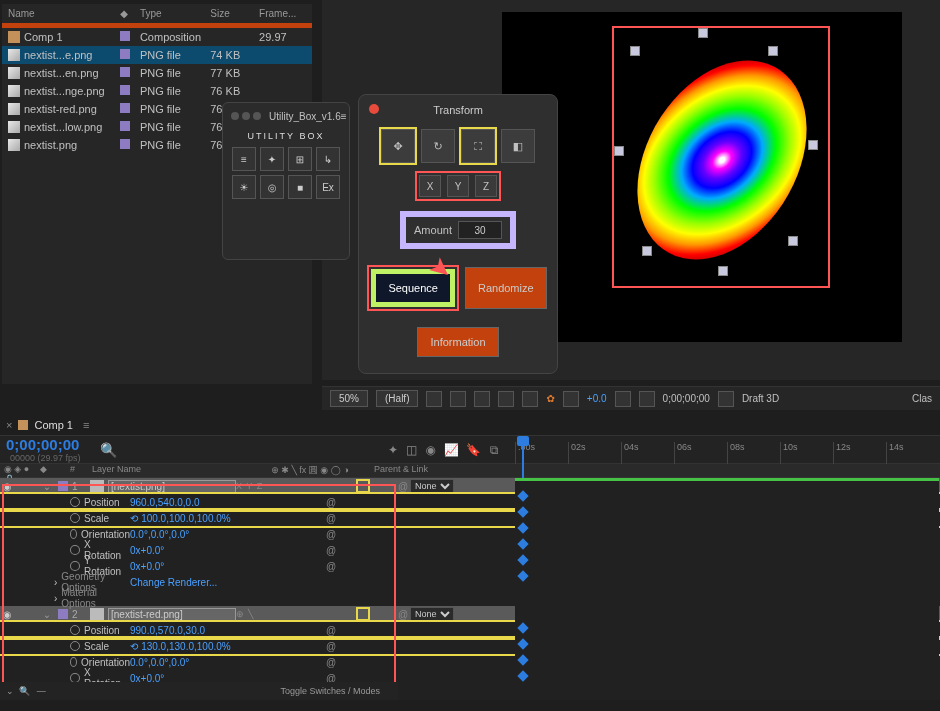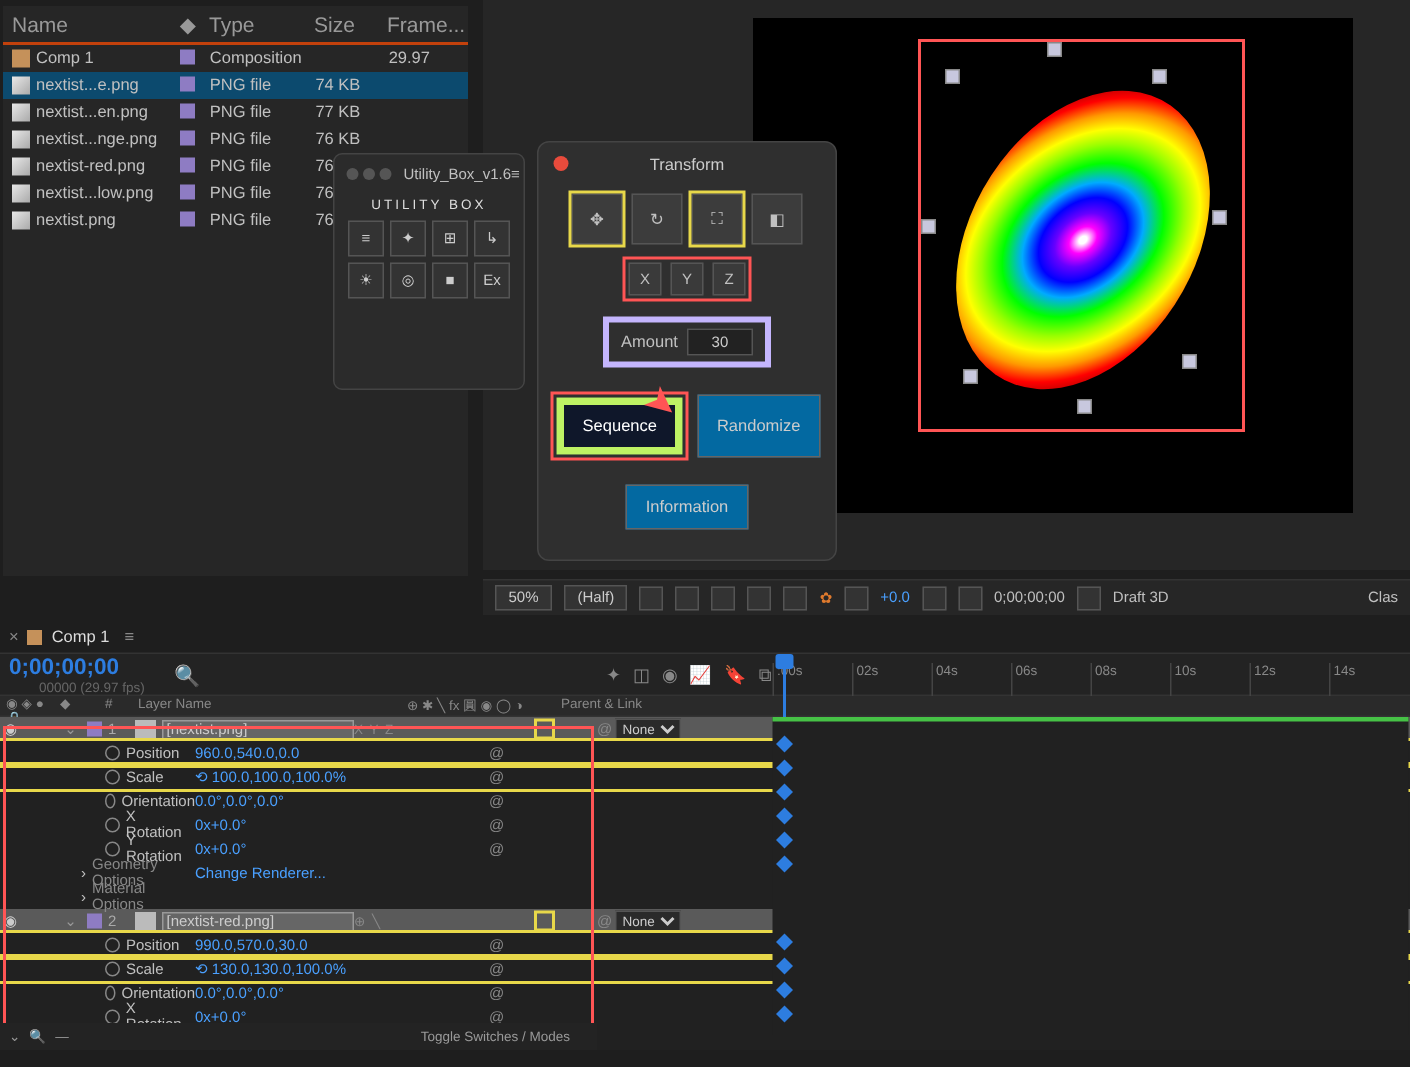--- a/index.html
+++ b/index.html
@@ -11,22 +11,22 @@
     color: #c0c0c0;
     overflow: hidden;
     position: relative;
   }
   
   .project-panel {
     position: absolute; left: 2px; top: 4px; width: 310px; height: 380px;
     background: #262626;
   }
   .project-header {
-    display: flex; padding: 4px 6px; color: #999; font-size: 14px;
-    border-bottom: 2px solid #c2410c;
+    display: flex; padding: 4px 6px; color: #999; font-size: 10px;
+    border-bottom: 5px solid #c2410c;
   }
   .col-name { width: 115px; }
   .col-tag  { width: 20px; }
   .col-type { width: 72px; }
   .col-size { width: 50px; }
   .col-frame{ width: 48px; }
   .project-row {
     display: flex; align-items: center; padding: 2px 6px; height: 18px;
   }
   .project-row.sel { background: #0c4a6e; }
@@ -86,24 +86,24 @@
     background:#2f2f2f; border:1px solid #444; border-radius:8px;
     display:flex; flex-direction:column; align-items:center; padding:6px;
   }
   .transform .tbar { width:100%;height:18px;display:flex;align-items:center;justify-content:center;position:relative;font-size:11px;color:#ccc; }
   .tbar .reddot{position:absolute;left:4px;top:3px;width:10px;height:10px;border-radius:50%;background:#e84b3c;}
   .tf-row { display:flex; gap:6px; margin-top:10px; }
   .tf-big { width:34px;height:34px;background:#3c3c3c;border:1px solid #555;display:flex;align-items:center;justify-content:center; }
   .yel { outline:2px solid #e8d84a; }
   .tf-small { width:22px;height:22px;background:#3a3a3a;border:1px solid #555;display:flex;align-items:center;justify-content:center;font-size:10px; }
   .red-outline { outline:2px solid #f55; }
-  .amount-row { display:flex;align-items:center;gap:6px;margin-top:12px; padding:4px 8px; border:4px solid #c4b5fd; }
+  .amount-row { display:flex;align-items:center;gap:6px;margin-top:12px; padding:4px 8px; border:6px solid #c4b5fd; }
   .amount-input { width:44px;height:18px;background:#222;border:1px solid #555;color:#ccc;text-align:center;font-size:10px; }
   .seq-row { display:flex;gap:8px;margin-top:18px; }
-  .btn { padding:8px 12px;background:#0369a1;border:1px solid #666;color:#ccc;font-size:11px;cursor:pointer; }
+  .btn { padding:8px 12px;background:#c2410c;border:1px solid #666;color:#ccc;font-size:11px;cursor:pointer; }
   .btn.primary { background:#0f172a;color:#fff;border:5px solid #bef264; }
   .red-wrap { outline:2px solid #f55; padding:2px; }
   .arrow { position:absolute; left:430px; top:253px; color:#f55; font-size:26px; transform:rotate(40deg); pointer-events:none;}
   
   
   .viewer-footer {
     position:absolute; left:322px; top:386px; width:618px; height:24px;
     background:#262626; border-top:1px solid #333;
     display:flex; align-items:center; gap:8px; padding:0 8px; font-size:10px;
   }
@@ -120,21 +120,21 @@
   .tl-tab .x { color:#888; }
   .tl-tab .name { color:#ddd; }
 
   
   .tl-head {
     position:absolute; left:0; top:436px; width:940px; height:28px;
     background:#232323; border-bottom:1px solid #333;
     display:flex; align-items:center; padding:0 6px;
   }
   .timecode { color:#2d7de0; font-size:15px; font-weight:bold; }
-  .fpslabel { color:#666; font-size:9px; margin-left:20px; }
+  .fpslabel { color:#666; font-size:9px; margin-left:4px; }
   .tl-head-icons { margin-left:auto; display:flex; gap:8px; color:#888; font-size:12px; }
 
   
   .tl-cols {
     position:absolute; left:0; top:464px; width:940px; height:14px;
     background:#2a2a2a; border-bottom:1px solid #333;
     display:flex; font-size:9px; color:#888;
   }
   .tlc-eye{width:40px;padding-left:4px;} .tlc-lock{width:30px;} .tlc-num{width:22px;}
   .tlc-name{width:160px;} .tlc-switch{width:116px;text-align:center;}

